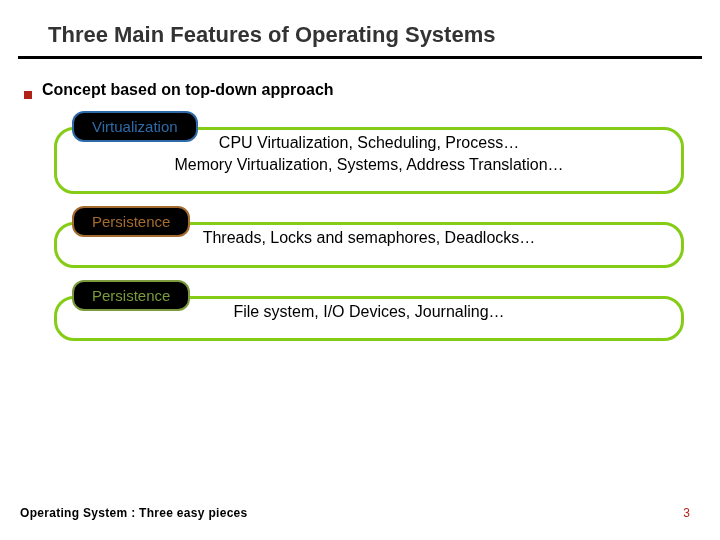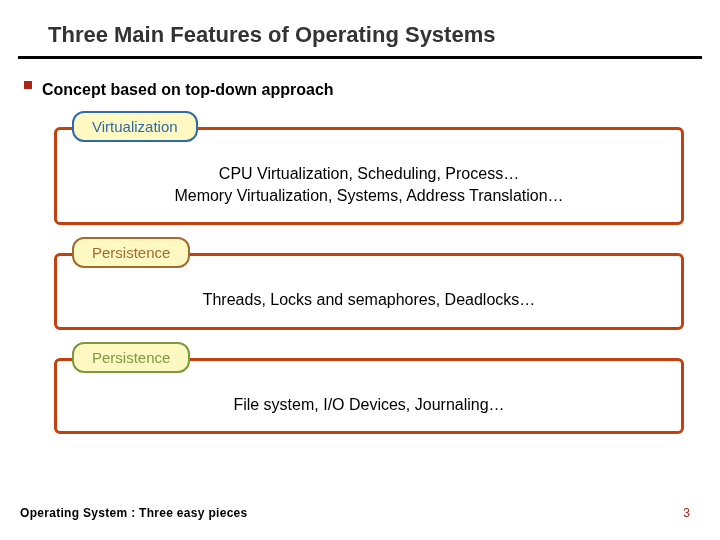--- a/index.html
+++ b/index.html
@@ -18,50 +18,50 @@
     padding: 22px 28px 8px 28px;
     margin-left: 20px;
   }
   .title-underline {
     height: 3px;
     background: #000;
     margin: 0 18px 0 18px;
   }
   .subhead {
     display: flex;
-    align-items: flex-start;
+    align-items: flex-end;
     padding: 22px 0 0 24px;
     font-size: 16px;
     font-weight: bold;
   }
   .bullet {
     width: 8px;
     height: 8px;
     background: #b02418;
     margin-right: 10px;
     flex: 0 0 auto;
   }
   .block {
     position: relative;
     margin: 28px 36px 0 54px;
   }
   .block-body {
-    border: 3px solid #c2410c;
-    border-radius: 6px;
-    padding: 33px 20px 16px 20px;
+    border: 3px solid #84cc16;
+    border-radius: 20px;
+    padding: 2px 20px 16px 20px;
     text-align: center;
     font-size: 16px;
     line-height: 1.35;
     background: #fff;
   }
   .block-label {
     position: absolute;
     top: -16px;
     left: 18px;
-    background: #fef9c3;
+    background: #000000;
     border: 2px solid;
     border-radius: 12px;
     padding: 5px 18px;
     font-size: 15px;
     font-weight: normal;
   }
   .lbl-blue  { border-color: #2f6aa8; color: #2f6aa8; }
   .lbl-brown { border-color: #a36b2f; color: #a36b2f; }
   .lbl-green { border-color: #7a9a3b; color: #7a9a3b; }
   .footer {

